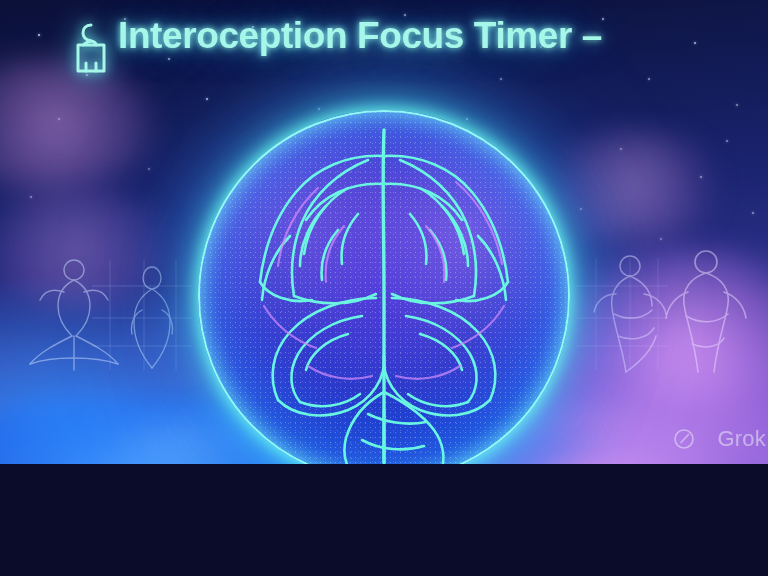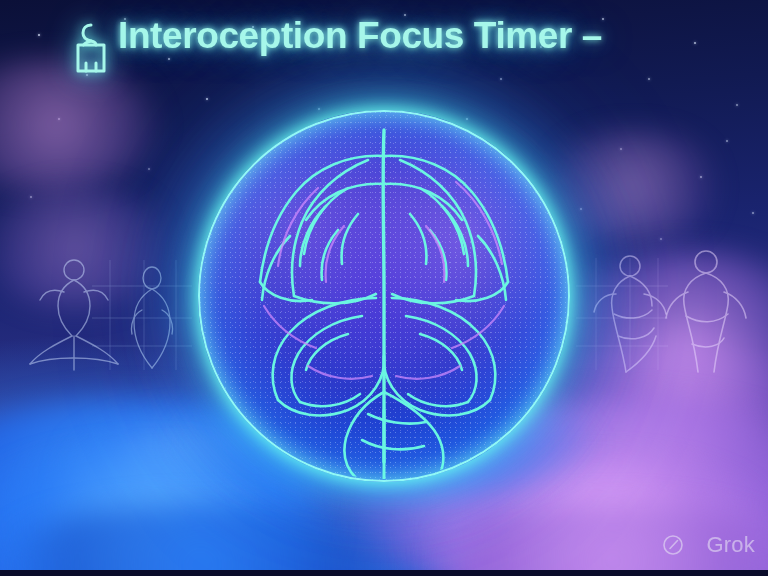--- a/index.html
+++ b/index.html
@@ -6,21 +6,21 @@
 
   html,body{
     width:768px; height:576px;
     background:#0a0c2a;
     font-family:"Liberation Sans", sans-serif;
     overflow:hidden;
   }
 
   #poster{
     position:relative;
-    width:768px; height:570px;
+    width:768px; height:464px;
     overflow:hidden;
     background:
       radial-gradient(120% 90% at 50% 118%, #1f7ff2 0%, #1a63d8 14%, rgba(26,70,190,0) 46%),
       radial-gradient(90% 70% at 86% 96%, #b07ae8 0%, #8a5fd6 18%, rgba(120,80,200,0) 52%),
       radial-gradient(70% 60% at 8% 92%, #2d86f5 0%, rgba(40,110,230,0) 55%),
       linear-gradient(175deg, #0b1038 0%, #111a52 22%, #1a2470 44%, #2a2f86 62%, #4a3a9c 76%, #6b4fb0 100%);
   }
 
   
   .stars{ position:absolute; inset:0; pointer-events:none; }
@@ -133,21 +133,21 @@
     white-space:nowrap;
     text-shadow:
       0 0 6px rgba(150,255,240,.95),
       0 0 16px rgba(90,230,255,.75),
       0 0 34px rgba(60,180,255,.55),
       0 2px 3px rgba(0,10,50,.65);
   }
 
   
   #grok-watermark{
-    position:absolute; right:13px; bottom:12px;
+    position:absolute; right:2px; bottom:12px;
     display:flex; align-items:center; gap:23px;
     opacity:.62; z-index:6;
   }
   #grok-watermark svg{ display:block; }
   #grok-label{
     color:#e4dcf3; font-size:22px; letter-spacing:.2px;
   }
 </style>
 </head>
 <body>

